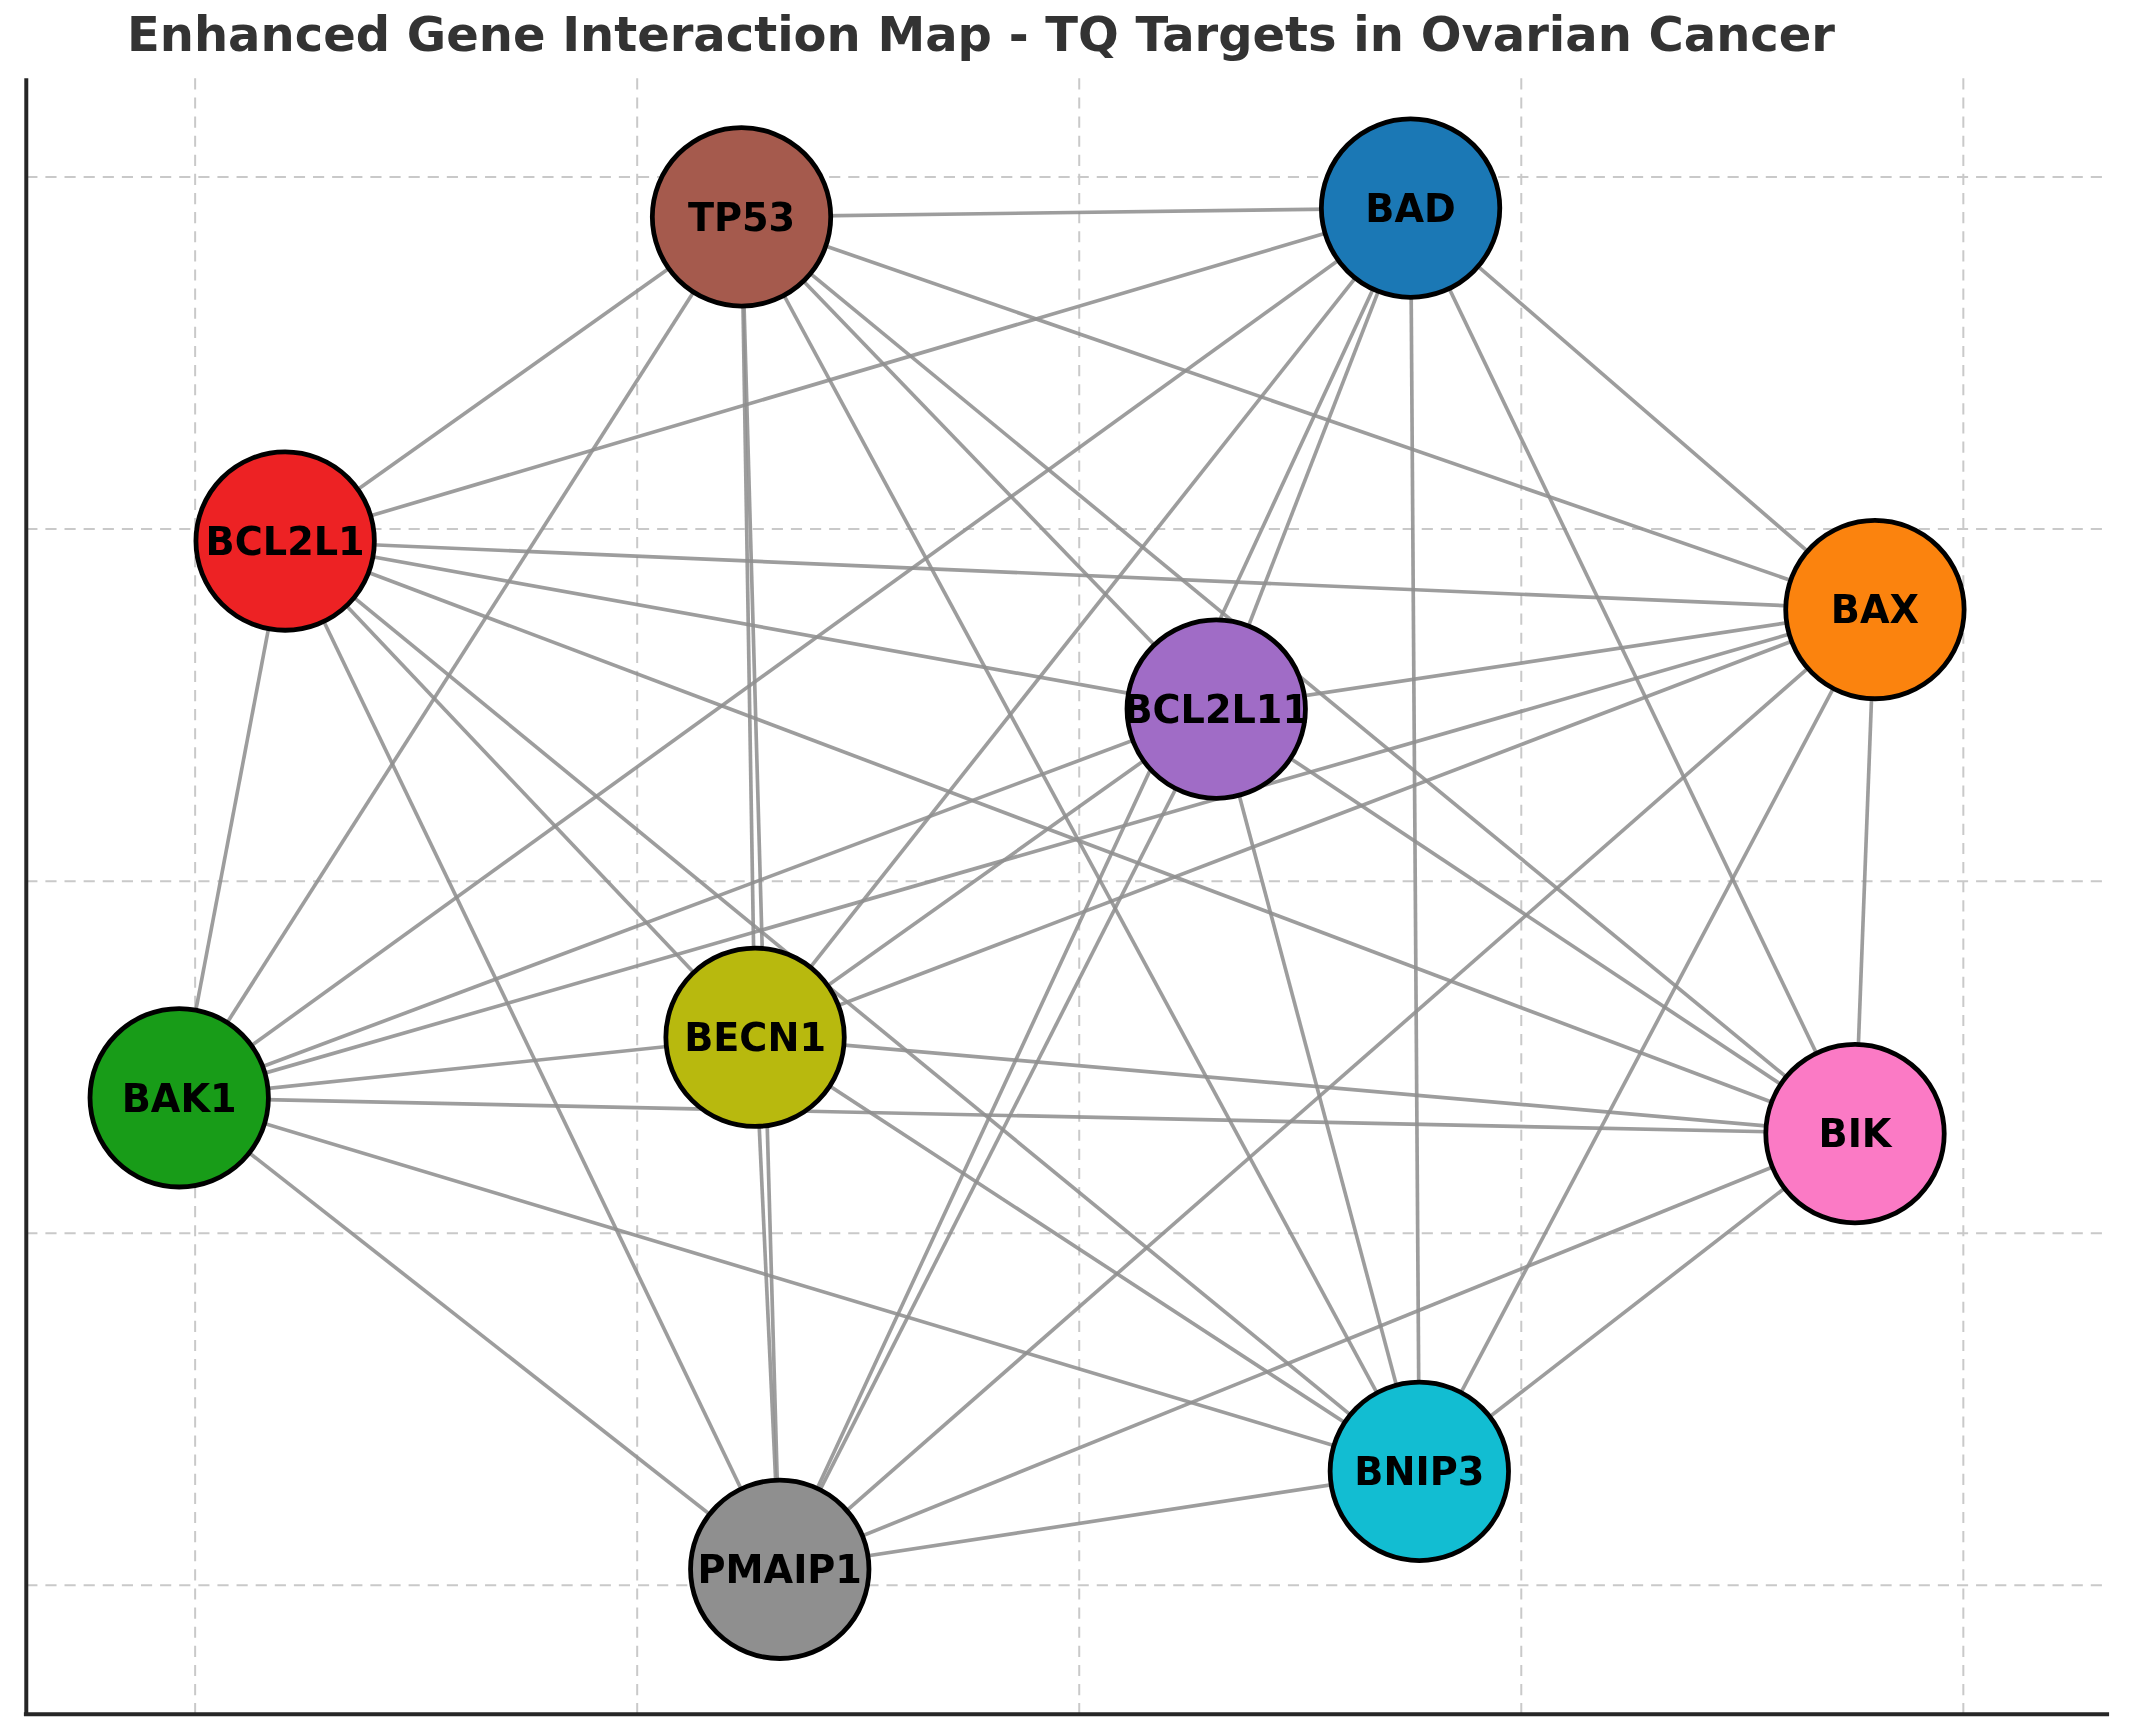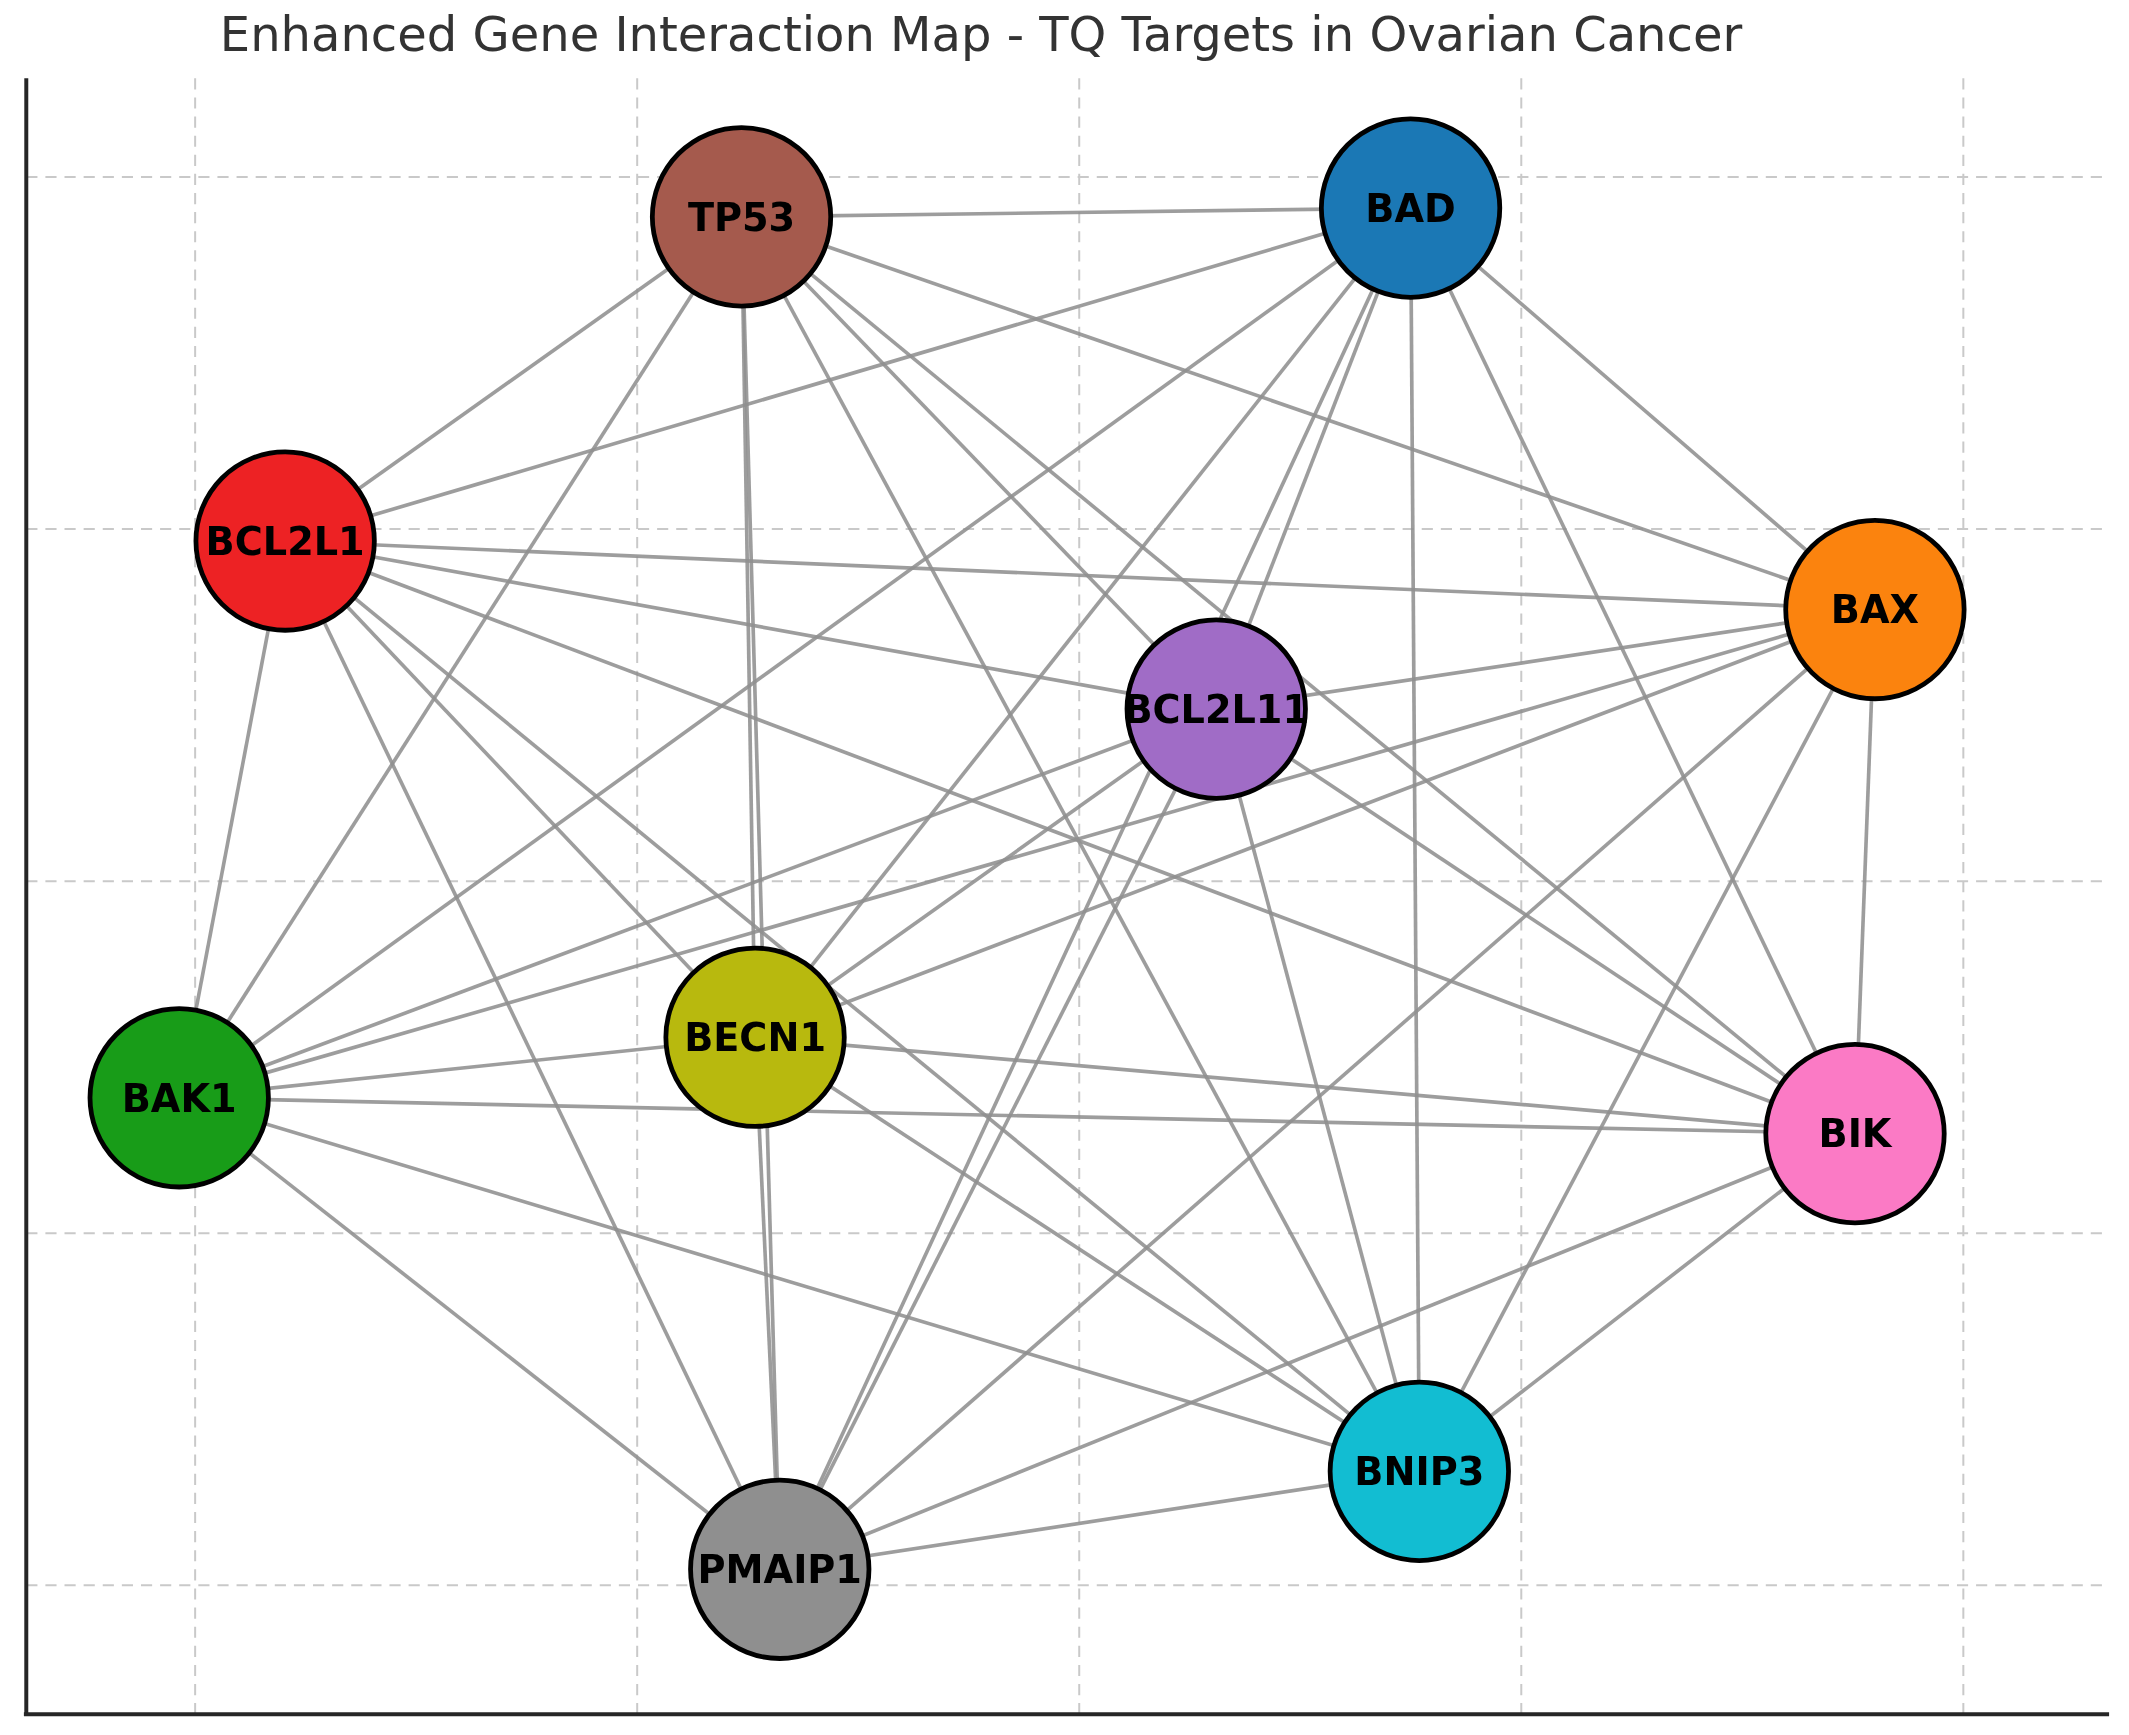--- a/index.html
+++ b/index.html
@@ -17,21 +17,21 @@
   .figure {
     position: absolute;
     inset: 0;
   }
   .chart-title {
     position: absolute;
     top: 6.4px;
     left: 981px;
     transform: translateX(-50%);
     font-size: 48px;
-    font-weight: normal;
+    font-weight: bold;
     color: #333333;
     white-space: nowrap;
   }
   #net {
     position: absolute;
     left: 0;
     top: 0;
   }
 </style>
 </head>

